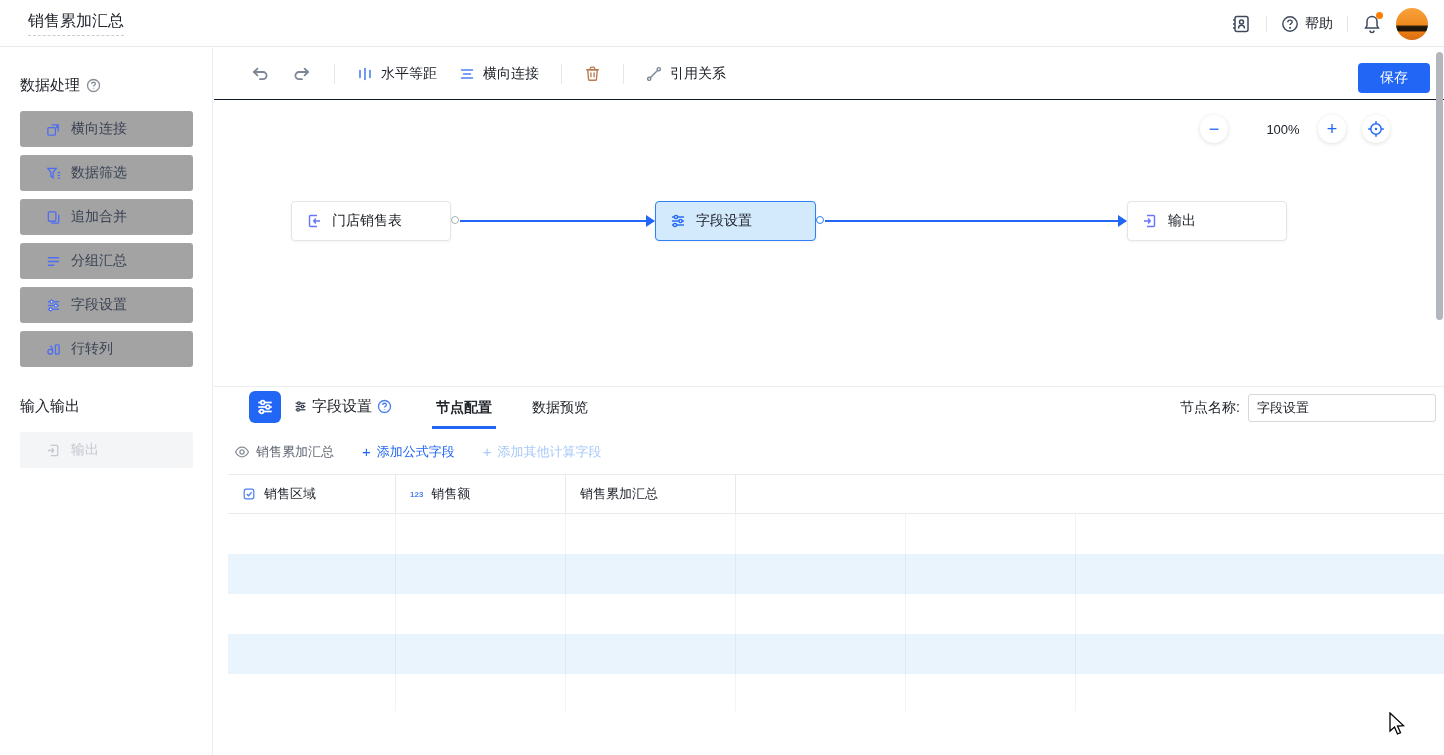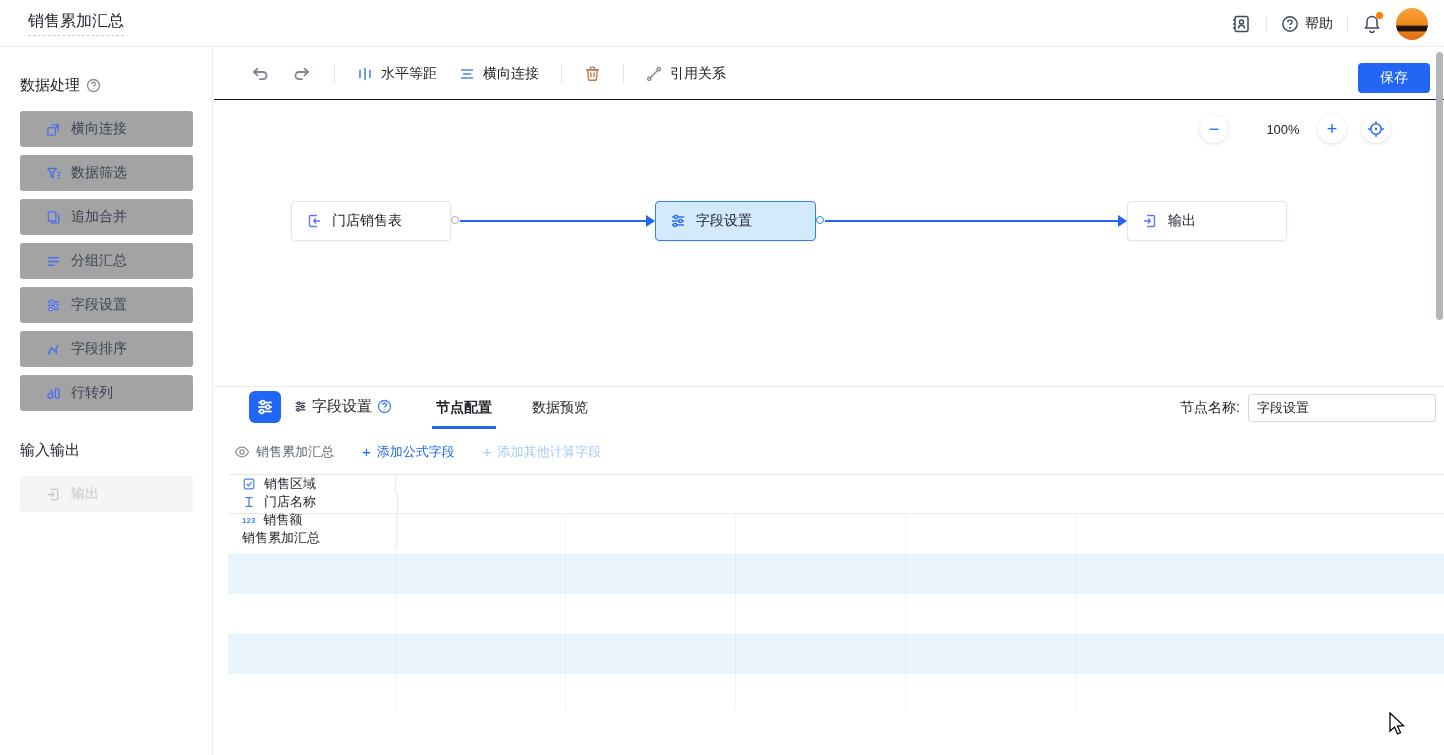--- a/index.html
+++ b/index.html
@@ -92,21 +92,21 @@
     padding-left:20px; gap:28px; }
   .act { display:flex; align-items:center; gap:6px; font-size:13px; cursor:pointer; }
   .act-gray { color:#5f6672; }
   .act-gray .icon { color:#8a9099; }
   .act-blue { color:#2166f4; }
   .act-disabled { color:#a9c9f8; cursor:default; }
   .plus { font-size:15px; }
 
   
   .grid { position:absolute; left:14px; top:87px; right:0; bottom:0; overflow:hidden; }
-  .grid-head { display:flex; height:40px; border-top:1px solid #e7e9ec; border-bottom:1px solid #e7e9ec;flex-direction:column; }
+  .grid-head { display:flex; height:40px; border-top:1px solid #e7e9ec; border-bottom:1px solid #e7e9ec; }
   .gh-cell { display:flex; align-items:center; gap:8px; padding-left:14px; font-size:13px; color:#20242b;
     border-right:1px solid #e7e9ec; width:170px; flex:none; cursor:pointer; }
   .gh-cell:first-child { width:168px; }
   .gh-cell.filler { border-right:none; flex:1; cursor:default; }
   .gh-cell .icon { color:#4c80f1; }
   .num-ic { font-size:8px; font-weight:bold; color:#4c80f1; letter-spacing:0; }
   .grid-row { display:flex; height:40px; }
   .grid-row:nth-child(odd) { background:#e9f4fd; }
   .g-cell { width:170px; flex:none; border-right:1px solid rgba(31,35,41,.05); }
   .g-cell:first-child { width:168px; }
@@ -211,30 +211,20 @@
       <svg width="15" height="15" viewBox="0 0 16 16" fill="none" stroke="currentColor" stroke-width="1.4">
         <line x1="2" y1="4" x2="14" y2="4"></line>
           <circle cx="6" cy="4" r="1.6" fill="#fff"></circle>
         <line x1="2" y1="8" x2="14" y2="8"></line>
           <circle cx="10.5" cy="8" r="1.6" fill="#fff"></circle>
         <line x1="2" y1="12" x2="14" y2="12"></line>
           <circle cx="5" cy="12" r="1.6" fill="#fff"></circle>
       </svg>
     </span>
     <span>字段设置</span>
-  </div>
-  <div class="side-item">
-    <span class="icon">
-      <svg width="15" height="15" viewBox="0 0 16 16" fill="none" stroke="currentColor" stroke-width="1.4">
-        <path d="M2 13 L6 6 L9 10 L13 3"></path>
-          <line x1="4" y1="13" x2="4" y2="9"></line>
-          <line x1="11" y1="13" x2="11" y2="7"></line>
-      </svg>
-    </span>
-    <span>字段排序</span>
   </div>
   <div class="side-item">
     <span class="icon">
       <svg width="15" height="15" viewBox="0 0 16 16" fill="none" stroke="currentColor" stroke-width="1.4">
         <circle cx="4.6" cy="10.4" r="2.6"></circle>
           <path d="M7 9 C7 5.5 5.5 4.5 4.2 4"></path>
           <rect x="10" y="3" width="4" height="10" rx="1"></rect>
       </svg>
     </span>
     <span>行转列</span>
@@ -442,30 +432,20 @@
         <div class="gh-cell">
           <span class="icon">
             <svg width="14" height="14" viewBox="0 0 16 16" fill="none" stroke="currentColor" stroke-width="1.4">
               <rect x="2.5" y="2.5" width="11" height="11" rx="2"></rect>
                 <path d="M5.5 8 l2 2 l3.5-4"></path>
             </svg>
           </span>
           <span>销售区域</span>
         </div>
         <div class="gh-cell">
-          <span class="icon">
-            <svg width="14" height="14" viewBox="0 0 16 16" fill="none" stroke="currentColor" stroke-width="1.5" stroke-linecap="round">
-              <line x1="4.5" y1="3" x2="11.5" y2="3"></line>
-                <line x1="8" y1="3" x2="8" y2="13"></line>
-                <line x1="4.5" y1="13" x2="11.5" y2="13"></line>
-            </svg>
-          </span>
-          <span>门店名称</span>
-        </div>
-        <div class="gh-cell">
           <span class="num-ic">123</span>
           <span>销售额</span>
         </div>
         <div class="gh-cell">
           <span>销售累加汇总</span>
         </div>
         <div class="gh-cell filler"></div>
       </div>
 
       <div class="grid-row">

